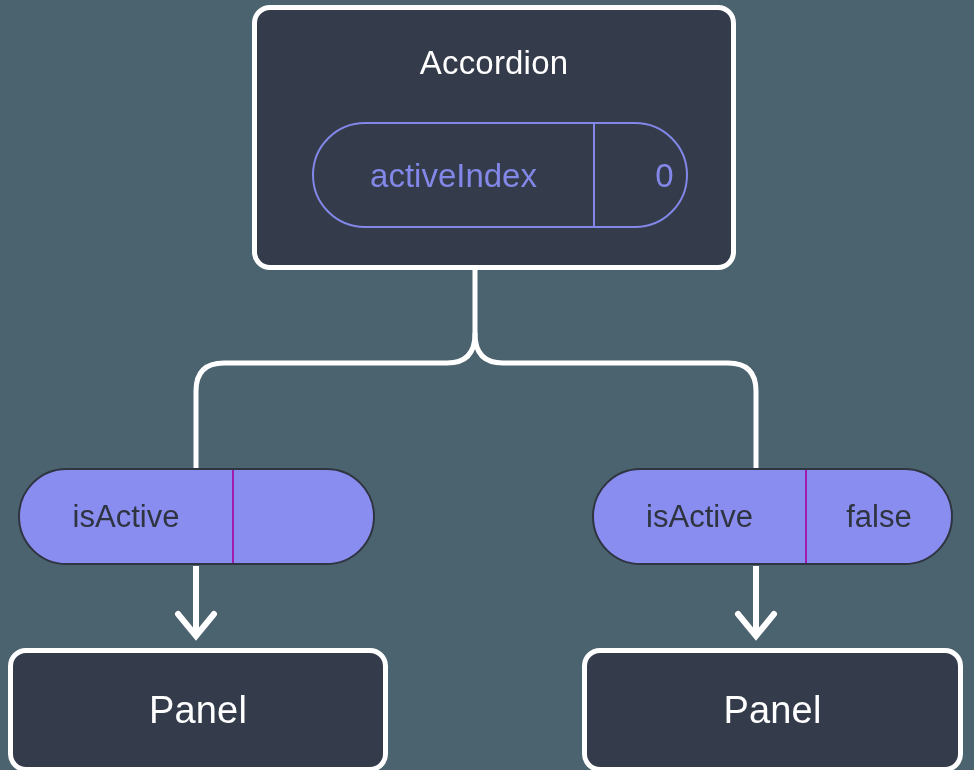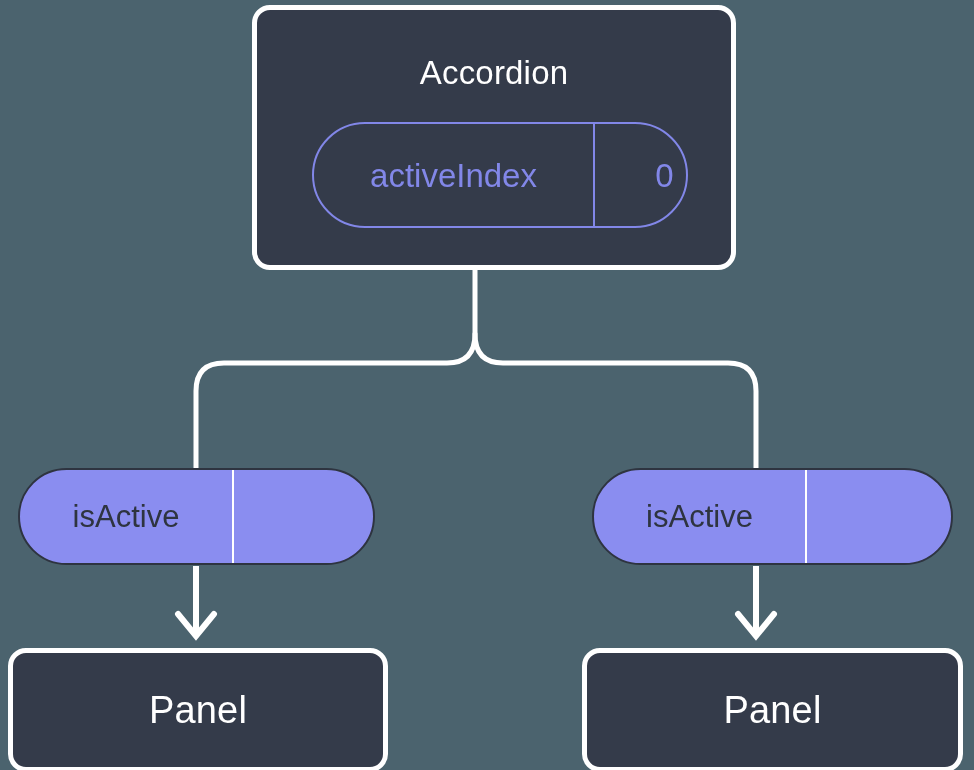--- a/index.html
+++ b/index.html
@@ -39,21 +39,21 @@
     align-items: center;
   }
 
   
   #accordion-box {
     left: 252px;
     top: 5px;
     width: 484px;
     height: 265px;
     justify-content: flex-start;
-    padding-top: 46px;
+    padding-top: 36px;
   }
   .node-title {
     color: #ffffff;
     font-size: 33px;
     letter-spacing: 0.2px;
     line-height: 1;
     font-weight: 400;
   }
 
   
@@ -103,21 +103,21 @@
   .prop-pill .pill-key,
   .prop-pill .pill-val {
     display: flex;
     align-items: center;
     justify-content: center;
     color: #2e3440;
     font-size: 31px;
     line-height: 1;
   }
   .prop-pill .pill-key {
-    border-right: 2px solid #ffffff;
+    border-right: 2px solid #a21caf;
   }
   .prop-pill .pill-val {
     flex: 1;
   }
 
   #pill-left  { left: 18px;  top: 468px; width: 357px; }
   #pill-left  .pill-key { width: 212px; }   
 
   #pill-right { left: 592px; top: 468px; width: 361px; }
   #pill-right .pill-key { width: 211px; }   
@@ -167,20 +167,21 @@
       <span class="badge-val">0</span>
     </div>
   </div>
 
   <div id="pill-left" class="prop-pill">
     <span class="pill-key">isActive</span>
   </div>
 
   <div id="pill-right" class="prop-pill">
     <span class="pill-key">isActive</span>
+    <span class="pill-val">false</span>
   </div>
 
   <div id="panel-left" class="node-box panel-box">
     <div class="node-title">Panel</div>
   </div>
 
   <div id="panel-right" class="node-box panel-box">
     <div class="node-title">Panel</div>
   </div>
 

